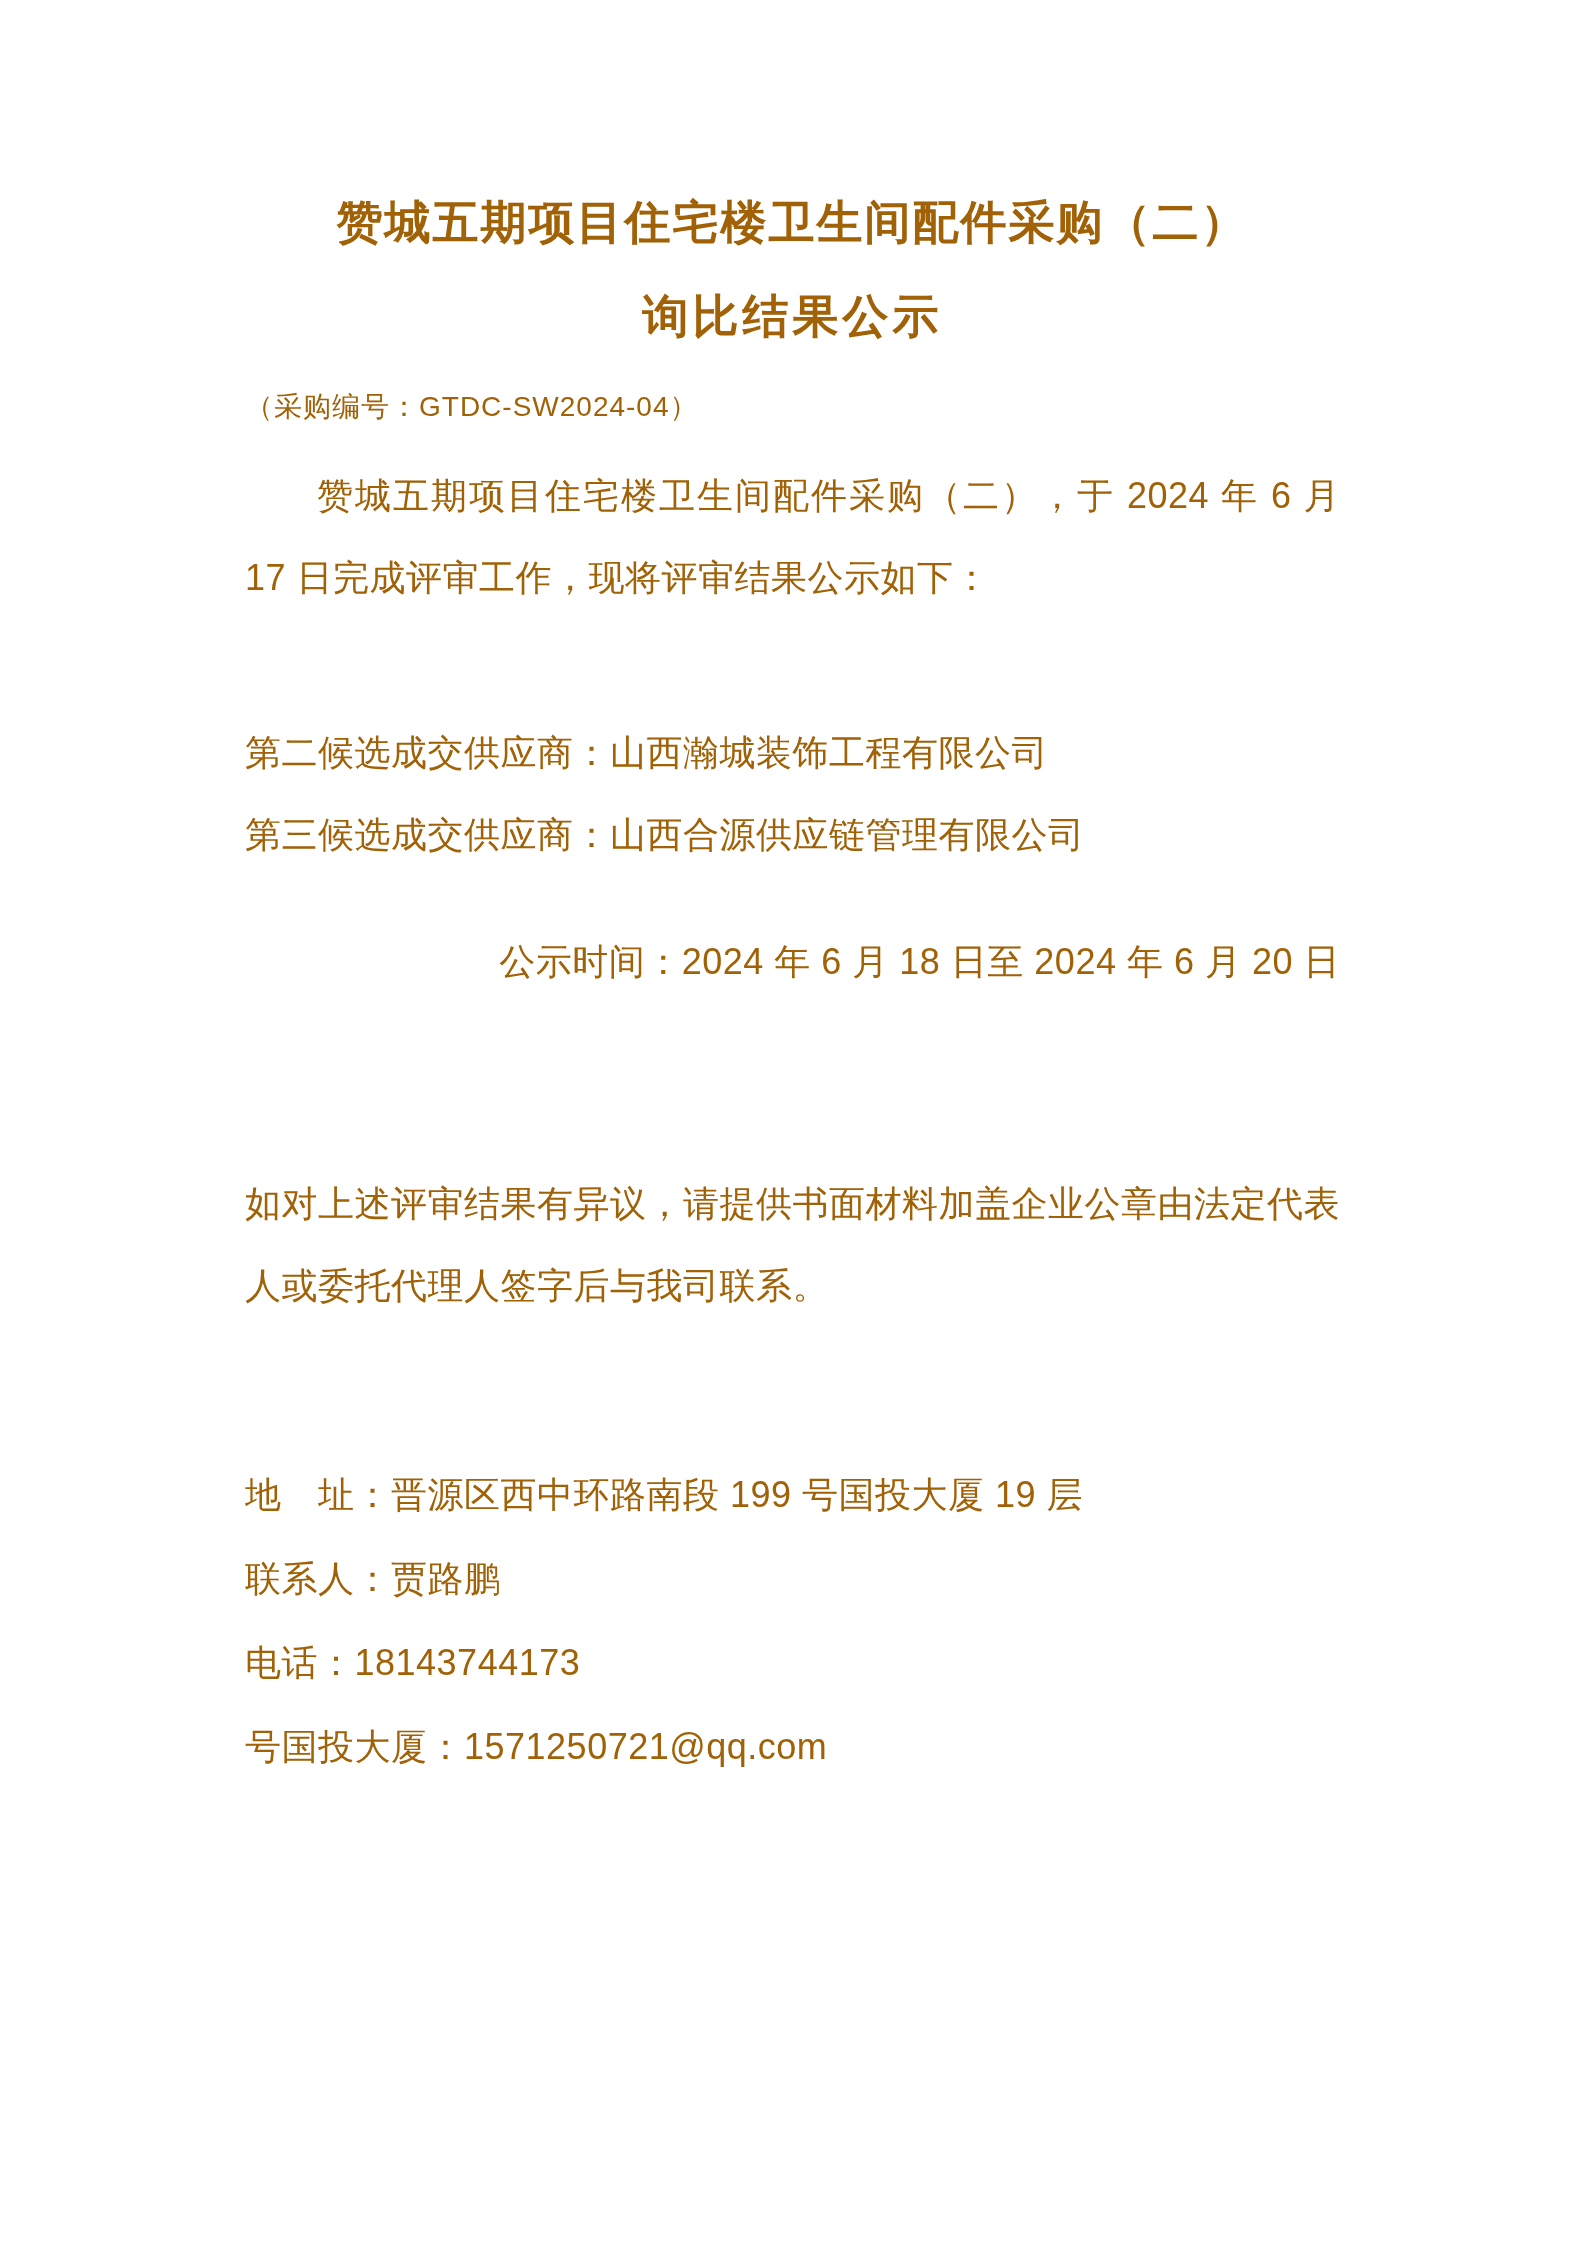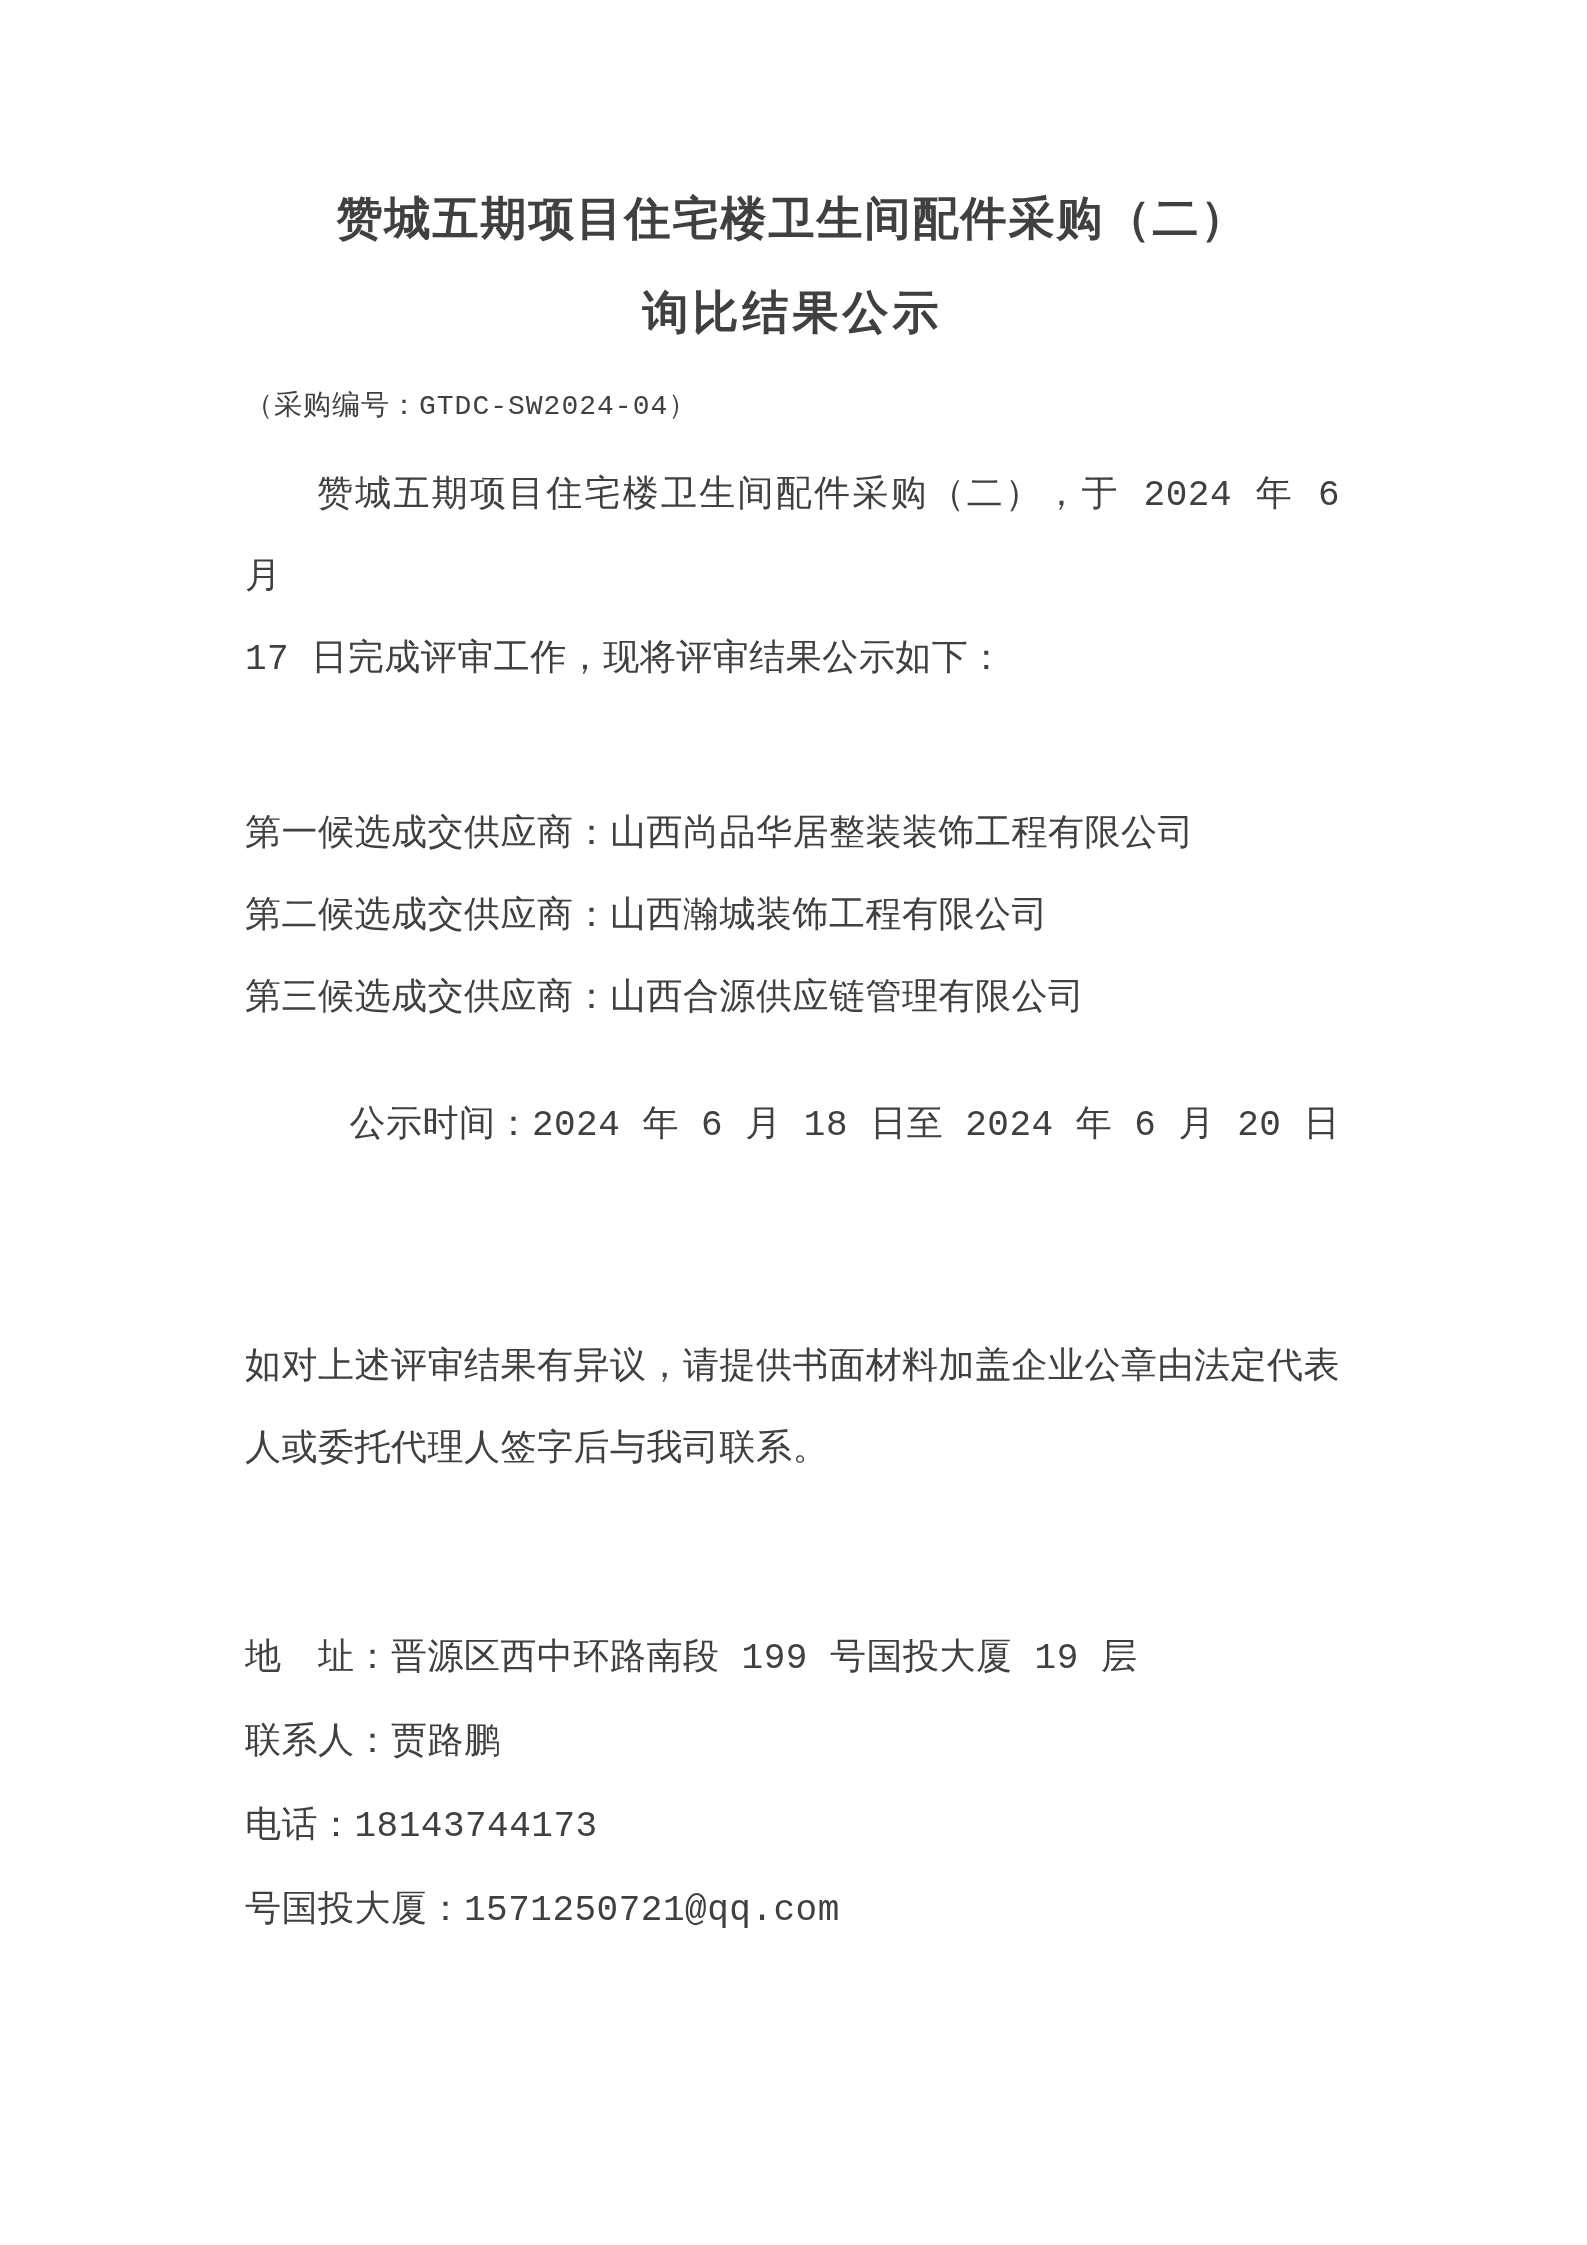--- a/index.html
+++ b/index.html
@@ -4,22 +4,22 @@
 <style>
   html,body { margin:0; padding:0; background:#e9e9e9; }
   .page {
     position:relative;
     width:1587px;
     height:2245px;
     margin:0 auto;
     background:#ffffff;
     box-sizing:border-box;
     padding:190px 247px 0 245px;
-    font-family:Liberation Mono, monospace;
-    color:#404040;
+    font-family:Liberation Sans, sans-serif;
+    color:#a16207;
     overflow:hidden;
   }
   .title {
     margin:0;
     font-size:46px;
     font-weight:bold;
     line-height:64px;
     text-align:center;
     letter-spacing:2px;
   }
@@ -60,23 +60,20 @@
 
   <div class="proc-no">（采购编号：GTDC-SW2024-04）</div>
 
   <div class="intro">
     <div class="body-line intro-first justified">赞城五期项目住宅楼卫生间配件采购（二），于 2024 年 6 月</div>
     <div class="body-line">17 日完成评审工作，现将评审结果公示如下：</div>
   </div>
 
   <div class="candidates">
     <div class="body-line">
-      <span>第一候选成交供应商：</span><span>山西尚品华居整装装饰工程有限公司</span>
-    </div>
-    <div class="body-line">
       <span>第二候选成交供应商：</span><span>山西瀚城装饰工程有限公司</span>
     </div>
     <div class="body-line">
       <span>第三候选成交供应商：</span><span>山西合源供应链管理有限公司</span>
     </div>
   </div>
 
   <div class="body-line period">公示时间：2024 年 6 月 18 日至 2024 年 6 月 20 日</div>
 
   <div class="objection">

